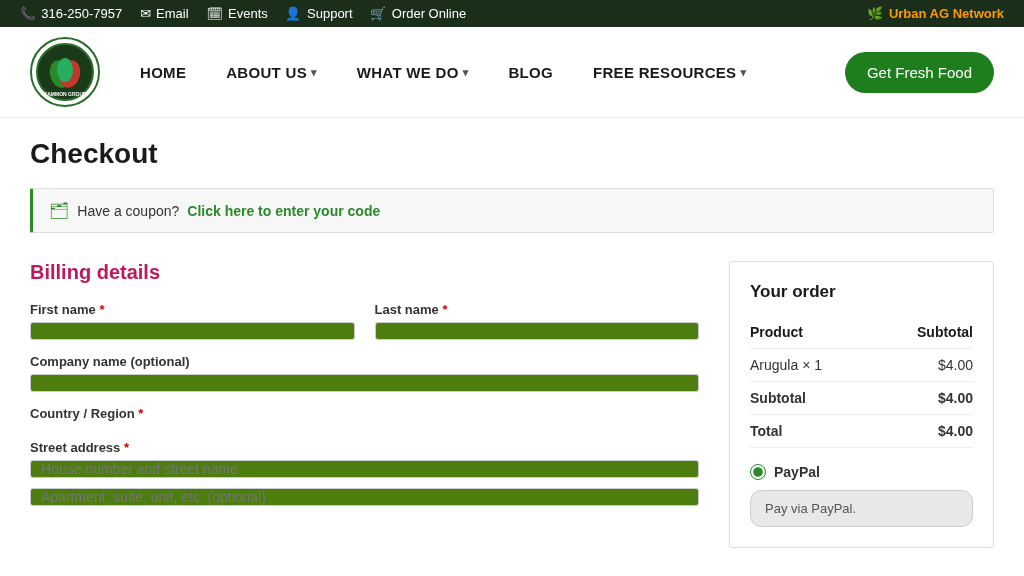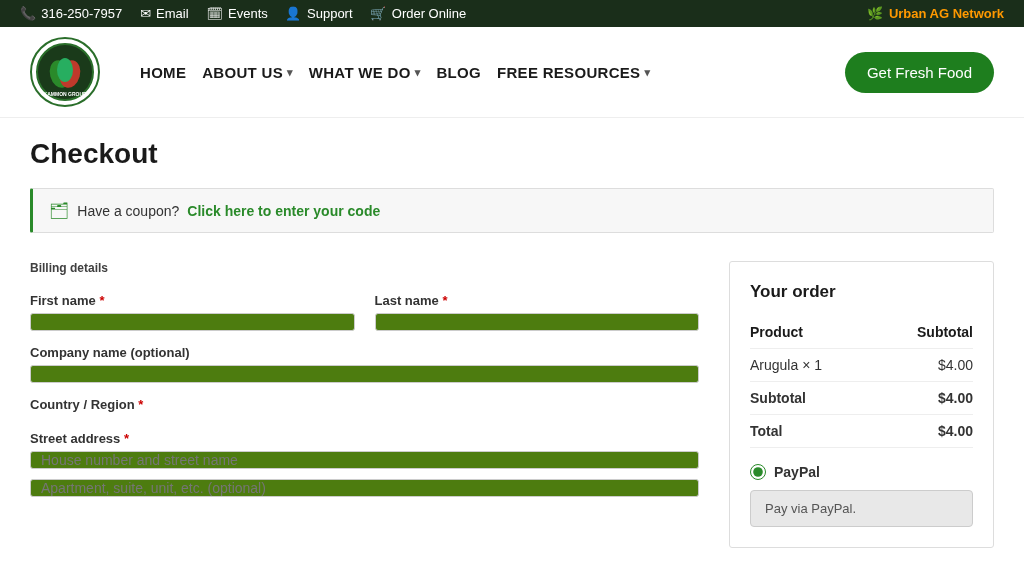--- a/index.html
+++ b/index.html
@@ -34,21 +34,21 @@
       border: 2px solid #2a6e2a;
       overflow: hidden;
       display: flex; align-items: center; justify-content: center;
       background: #fff;
       flex-shrink: 0;
     }
     .logo-svg { width: 60px; height: 60px; }
     .nav {
       display: flex;
       align-items: center;
-      gap: 16px;
+      gap: 40px;
       margin-left: 40px;
       flex: 1;
     }
     .nav-item {
       font-size: 15px;
       font-weight: 600;
       color: #1a1a1a;
       cursor: pointer;
       display: flex; align-items: center; gap: 4px;
       text-transform: uppercase;
@@ -90,21 +90,21 @@
 
     
     .checkout-layout {
       display: flex;
       gap: 30px;
       align-items: flex-start;
     }
 
     
     .billing-section { flex: 1; min-width: 0; }
-    .billing-title { font-size: 12px; font-weight: 700; color: #404040; margin-bottom: 18px; }
+    .billing-title { font-size: 20px; font-weight: 700; color: #be185d; margin-bottom: 18px; }
 
     .form-row { display: flex; gap: 20px; margin-bottom: 14px; }
     .form-group { display: flex; flex-direction: column; flex: 1; }
     .form-group.full { flex: 1; }
     .form-label { font-size: 13px; font-weight: 600; color: #333; margin-bottom: 5px; }
     .required { color: #c00; }
     .form-input {
       border: 1px solid #ccc;
       border-radius: 3px;
       padding: 0 10px;
@@ -145,21 +145,21 @@
     .order-table .subtotal-row td { font-weight: 600; }
 
     
     .payment-section { margin-top: 16px; }
     .payment-option { display: flex; align-items: center; gap: 8px; margin-bottom: 10px; }
     .payment-option input[type="radio"] { accent-color: #2a8a2a; width: 16px; height: 16px; }
     .payment-label { font-size: 14px; font-weight: 600; }
     .pay-via-btn {
       background: #e8e8e8;
       border: 1px solid #ccc;
-      border-radius: 4px;
+      border-radius: 11px;
       padding: 10px 14px;
       font-size: 13px;
       color: #555;
       width: 100%;
       text-align: left;
       cursor: pointer;
     }
   </style>
 </head>
 <body>

